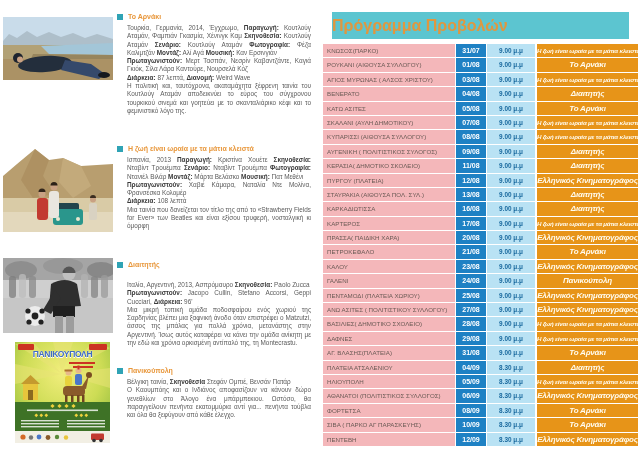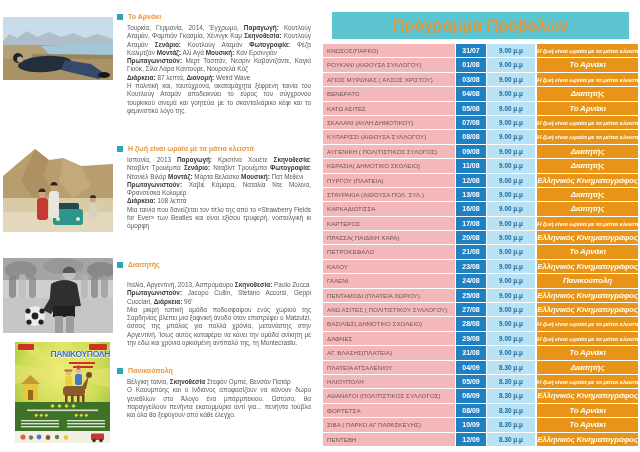--- a/index.html
+++ b/index.html
@@ -9,26 +9,26 @@
   
   .sec{position:absolute;left:117px;width:196px;}
   .sec-h{display:flex;align-items:center;}
   .bullet{width:6px;height:6px;background:#2fa3b5;display:inline-block;flex:0 0 6px;}
   .sec-title{margin-left:5px;font-size:7px;font-weight:bold;color:#e8973b;white-space:nowrap;}
   .sec-b{margin-left:10px;margin-top:4px;width:184px;}
   .sec-b.gap{margin-top:13px;}
   .para{font-size:6.4px;line-height:8.3px;color:#5a5a5a;text-align:justify;}
   .para .b{font-weight:bold;color:#3a3a3a;}
   
-  .poster-title{position:absolute;left:15px;top:349px;width:95px;text-align:right;
+  .poster-title{position:absolute;left:15px;top:349px;width:95px;text-align:center;
     font-size:8.5px;font-weight:bold;letter-spacing:-0.3px;color:#3f6cc0;
     text-shadow:0 0 1px #fff,0 1px 0 #fff;}
   
   .sched{position:absolute;left:323px;top:12px;width:315px;}
-  .sched-title{margin:0 9px 5px 9px;height:27px;line-height:27px;text-align:center;
+  .sched-title{margin:0 9px 5px 9px;height:27px;line-height:27px;text-align:left;
     background:#5cc5d0;color:#e0973f;font-size:16px;font-weight:bold;}
   .t-row{display:flex;height:13.4px;margin-bottom:1px;}
   .t-row>div{overflow:hidden;white-space:nowrap;}
   .c-venue{width:128px;padding-left:4px;background:#f4b7ba;color:#6a5a55;font-size:6.2px;line-height:13.4px;}
   .c-date{width:30px;margin-left:1px;background:#1e81c4;color:#ffffff;font-size:7px;font-weight:bold;text-align:center;line-height:13.4px;}
   .c-time{width:48px;margin-left:1px;background:#b9e2f4;color:#19699e;font-size:6.4px;font-weight:bold;text-align:center;line-height:13.4px;}
   .c-film{flex:1;margin-left:2px;background:#e79418;color:#fffbee;font-size:8px;font-weight:bold;font-style:italic;text-align:center;line-height:13.4px;letter-spacing:-0.2px;}
   .c-film.sm{font-size:6.2px;}
 </style>
 </head>

